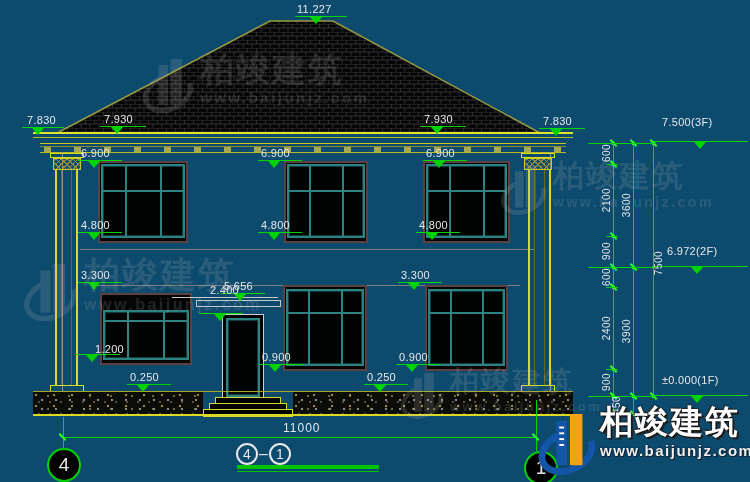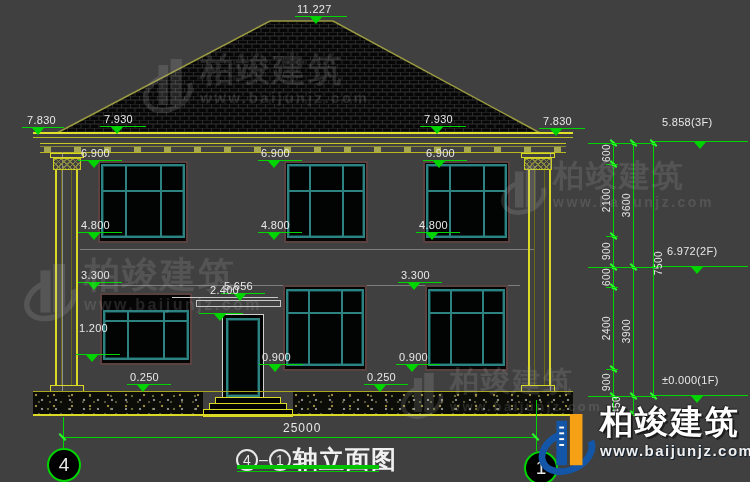--- a/index.html
+++ b/index.html
@@ -1,16 +1,16 @@
 <!DOCTYPE html>
 <html><head>
 <meta charset="utf-8">
 <style>
   html,body{margin:0;padding:0;background:#000;}
-  #canvas{position:relative;width:750px;height:482px;background:#404040;overflow:hidden;
+  #canvas{position:relative;width:750px;height:482px;background:#0c4a6e;overflow:hidden;
           font-family:"Liberation Sans",sans-serif;}
   .abs{position:absolute;}
   
   .hline{position:absolute;height:1px;background:#9a9a9a;}
   .yline{position:absolute;background:#d9d926;}
   .gline{position:absolute;background:#00d400;}
   .gvline{position:absolute;width:1px;background:#00d400;}
   
   .lvl{position:absolute;}
   .lvl .txt{position:absolute;color:#e8e8e8;font-size:11px;white-space:nowrap;letter-spacing:.3px;}
@@ -234,21 +234,21 @@
         <div class="txt" style="left: 224px; top: 280px;">5.656</div>
         <div class="bar" style="left: 221px; top: 293px; width: 44px;"></div>
         <div class="tri" style="left: 234px; top: 294px;"></div>
       </div>
       <div class="lvl">
         <div class="txt" style="left: 202px; top: 284px; margin-left: 8px;">2.400</div>
         <div class="bar" style="left: 199px; top: 313px; width: 44px;"></div>
         <div class="tri" style="left: 214px; top: 314px;"></div>
       </div>
       <div class="lvl">
-        <div class="txt" style="left: 79px; top: 322px;">1.200</div>
+        <div class="txt" style="left: 79px; top: 343px; padding-left: 16px;">1.200</div>
         <div class="bar" style="left: 76px; top: 354px; width: 44px;"></div>
         <div class="tri" style="left: 86px; top: 355px;"></div>
       </div>
       <div class="lvl">
         <div class="txt" style="left: 262px; top: 351px;">0.900</div>
         <div class="bar" style="left: 259px; top: 364px; width: 44px;"></div>
         <div class="tri" style="left: 269px; top: 365px;"></div>
       </div>
       <div class="lvl">
         <div class="txt" style="left: 399px; top: 351px;">0.900</div>
@@ -259,21 +259,21 @@
         <div class="txt" style="left: 130px; top: 371px;">0.250</div>
         <div class="bar" style="left: 127px; top: 384px; width: 44px;"></div>
         <div class="tri" style="left: 137px; top: 385px;"></div>
       </div>
       <div class="lvl">
         <div class="txt" style="left: 367px; top: 371px;">0.250</div>
         <div class="bar" style="left: 364px; top: 384px; width: 44px;"></div>
         <div class="tri" style="left: 374px; top: 385px;"></div>
       </div>
       <div class="lvl">
-        <div class="txt" style="left: 662px; top: 116px;">5.858(3F)</div>
+        <div class="txt" style="left: 662px; top: 116px;">7.500(3F)</div>
         <div class="bar" style="left: 652px; top: 141px; width: 96px;"></div>
         <div class="tri" style="left: 694px; top: 142px;"></div>
       </div>
       <div class="lvl">
         <div class="txt" style="left: 667px; top: 245px;">6.972(2F)</div>
         <div class="bar" style="left: 652px; top: 266px; width: 96px;"></div>
         <div class="tri" style="left: 691px; top: 267px;"></div>
       </div>
       <div class="lvl">
         <div class="txt" style="left: 662px; top: 374px;">±0.000(1F)</div>
@@ -331,37 +331,36 @@
       <div class="gline" style="left: 606px; top: 369px; width: 12px; height: 1px;"></div>
       <div class="gline" style="left: 588px; top: 396px; width: 68px; height: 1px;"></div>
       <div class="gline" style="left: 606px; top: 414px; width: 32px; height: 1px;"></div>
     </div>
 
   <div class="gvline" style="left:63px;top:417px;height:31px"></div>
   <div class="gvline" style="left:536px;top:400px;height:51px"></div>
   <div class="gline" style="left:63px;top:437px;width:473px;height:1px"></div>
   <div class="tick" style="left:58px;top:436px"></div>
   <div class="tick" style="left:531px;top:436px"></div>
-  <div class="abs" style="left:283px;top:421px;color:#e8e8e8;font-size:12px;letter-spacing:1px">25000</div>
+  <div class="abs" style="left:283px;top:421px;color:#e8e8e8;font-size:12px;letter-spacing:1px">11000</div>
   <div class="axis" style="left:47px;top:448px;width:30px;height:30px">
     <span>4</span>
   </div>
   <div class="axis" style="left:524px;top:451px;width:30px;height:30px">
     <span>1</span>
   </div>
 
   <div id="title-group">
     <span class="mini-circ">
       <span>4</span>
     </span>
     <span style="color:#e8e8e8;font-size:16px;margin:0 1px">–</span>
     <span class="mini-circ">
       <span>1</span>
     </span>
-    <span id="title-text">轴立面图</span>
   </div>
   <div class="gline" style="left:237px;top:465px;width:142px;height:4px;background:#00c400"></div>
   <div class="gline" style="left:237px;top:471px;width:142px;height:1px;background:#00c400"></div>
 
   <svg width="0" height="0" style="position:absolute">
     <defs>
       <g id="logo-glyph">
         <ellipse cx="30" cy="46" rx="27" ry="19" fill="none" stroke="currentColor" stroke-width="6" transform="rotate(-24 30 46)" stroke-dasharray="108 38"></ellipse>
         <rect x="19" y="14" width="11" height="46" fill="currentColor"></rect>
         <rect x="33" y="7" width="13" height="53" fill="currentColor"></rect>

